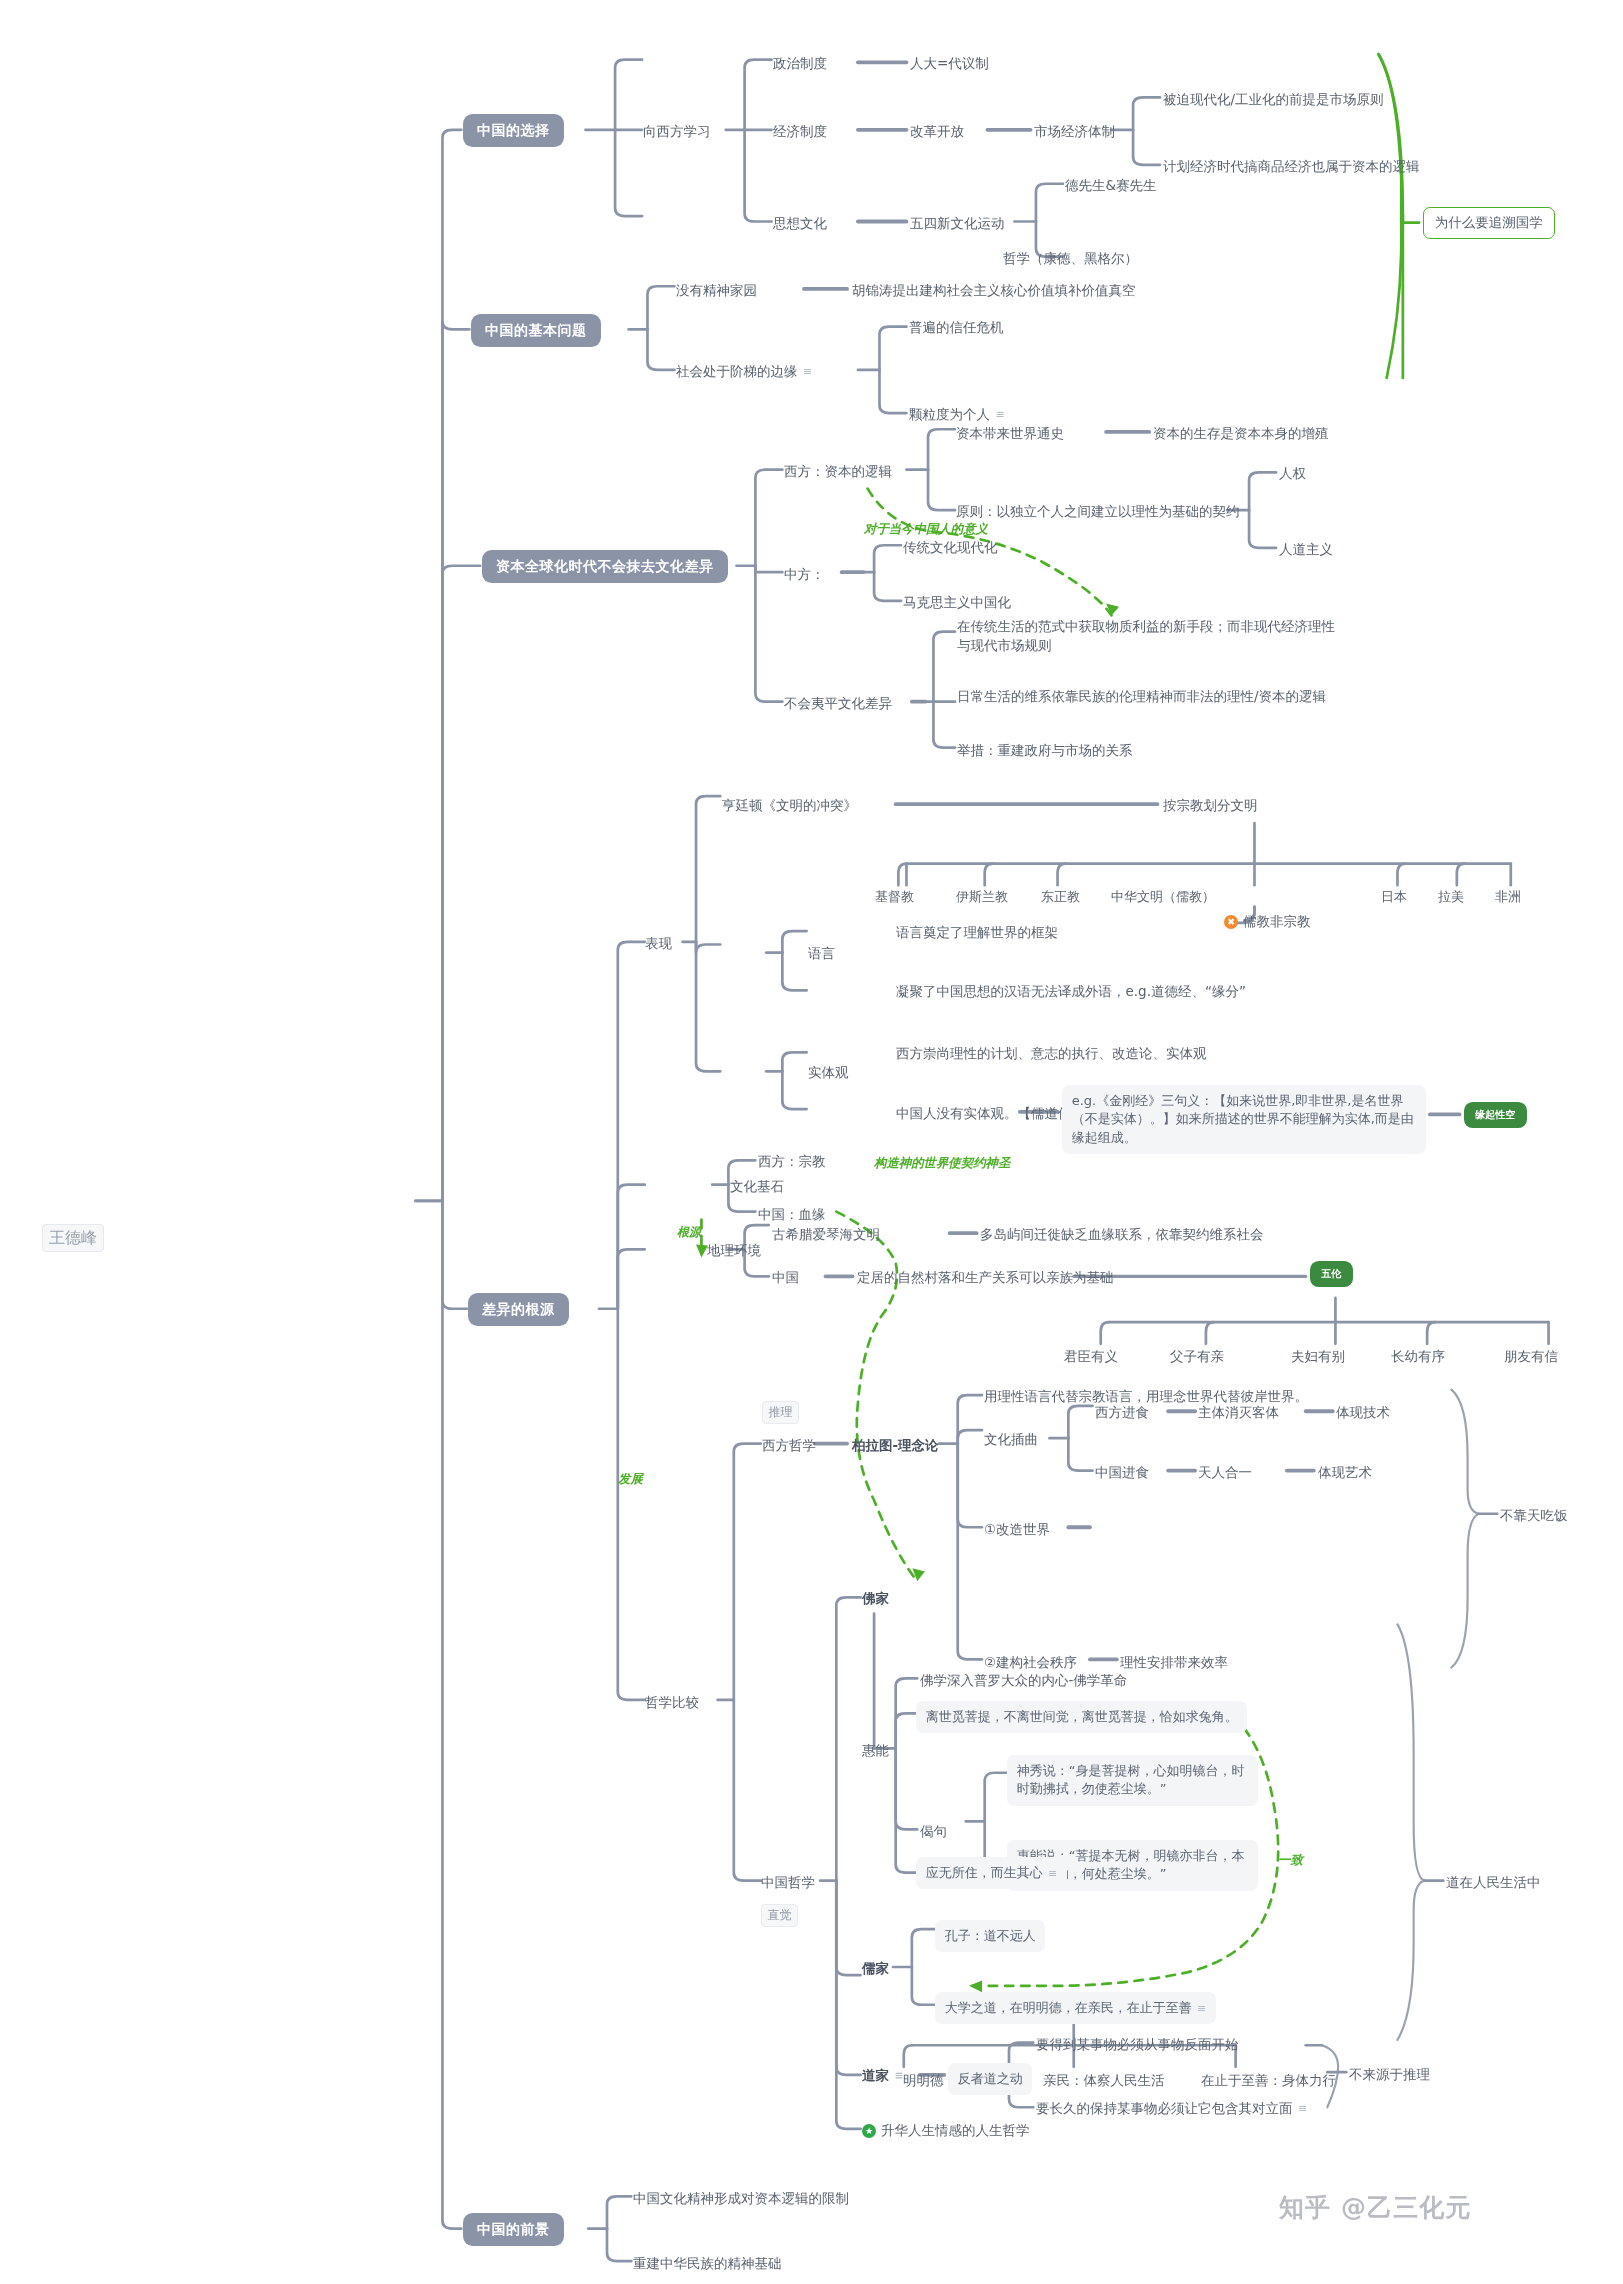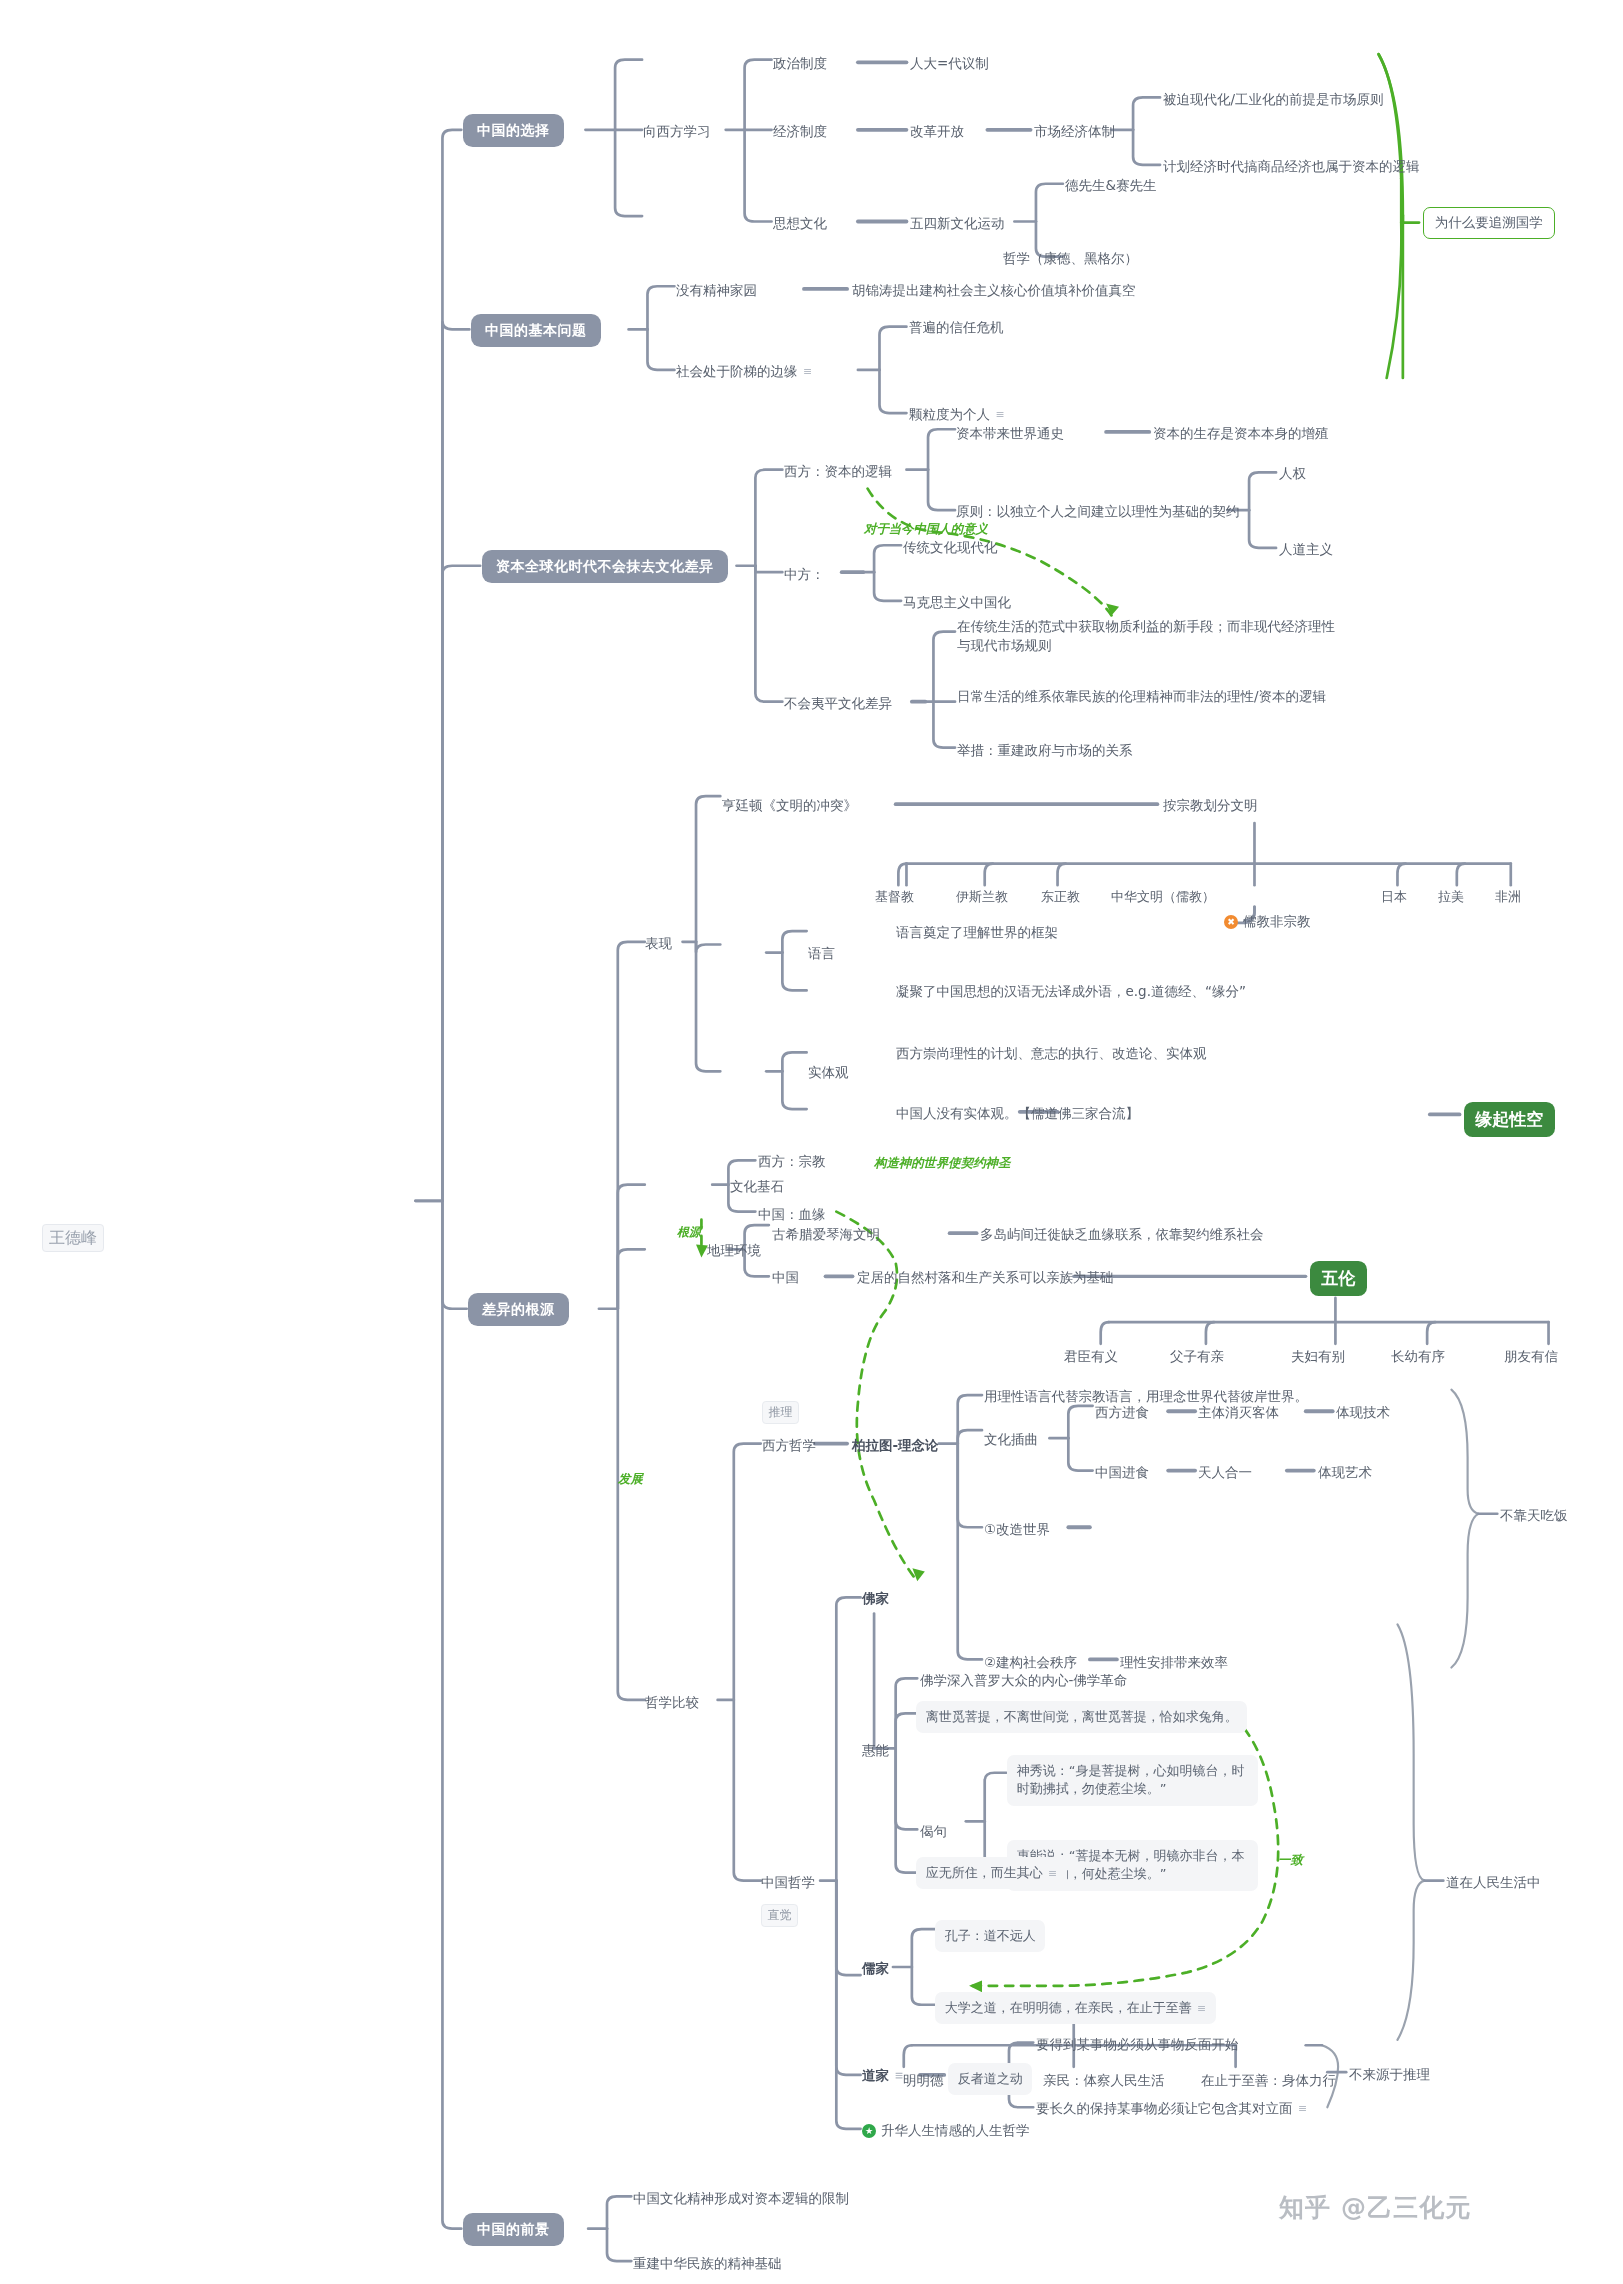--- a/index.html
+++ b/index.html
@@ -73,21 +73,21 @@
     justify-content:center;
     letter-spacing:0.5px;
     white-space:nowrap;
   }
   
   .gpill{
     position:absolute;
     background:#3c8a3f;
     color:#fff;
     font-weight:bold;
-    font-size:17px;
+    font-size:10px;
     border-radius:8.6px;
     padding:6px 11.3px;
     white-space:nowrap;
     text-align:right;
   }
   
   .gbox{
     position:absolute;
     border:1.1px solid #4caf27;
     color:#5b6472;
@@ -441,20 +441,21 @@
     <span class="badge orange">✖</span><span>儒教非宗教</span>
   </div>
 
   <div class="node t" style="left:808px;top:944px;">语言</div>
   <div class="node t" style="left:896px;top:923px;">语言奠定了理解世界的框架</div>
   <div class="node t" style="left:896px;top:982px;width:389px;white-space:normal;">凝聚了中国思想的汉语无法译成外语，e.g.道德经、“缘分”</div>
 
   <div class="node t" style="left:808px;top:1063px;">实体观</div>
   <div class="node t" style="left:896px;top:1044px;">西方崇尚理性的计划、意志的执行、改造论、实体观</div>
   <div class="node t" style="left:896px;top:1104px;">中国人没有实体观。【儒道佛三家合流】</div>
+  <div class="card" style="left:1062px;top:1085px;width:345px;">e.g.《金刚经》三句义：【如来说世界,即非世界,是名世界（不是实体）。】如来所描述的世界不能理解为实体,而是由缘起组成。</div>
   <div class="gpill" style="left:1464px;top:1102px;">缘起性空</div>
 
   <div class="node t" style="left:730px;top:1177px;">文化基石</div>
   <div class="node t" style="left:758px;top:1152px;">西方：宗教</div>
   <div class="green-anno" style="left:874px;top:1155px;">构造神的世界使契约神圣</div>
   <div class="node t" style="left:758px;top:1205px;">中国：血缘</div>
   <div class="green-anno" style="left:677px;top:1224px;font-size:12px;">根源</div>
 
   <div class="node t" style="left:707px;top:1241px;">地理环境</div>
   <div class="node t" style="left:772px;top:1225px;">古希腊爱琴海文明</div>

